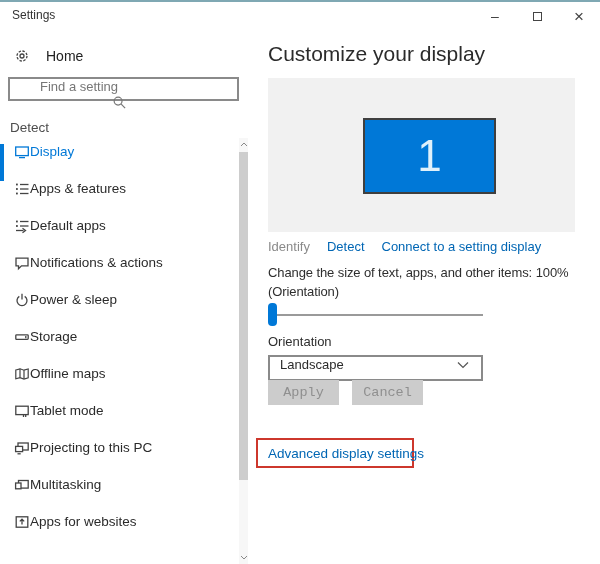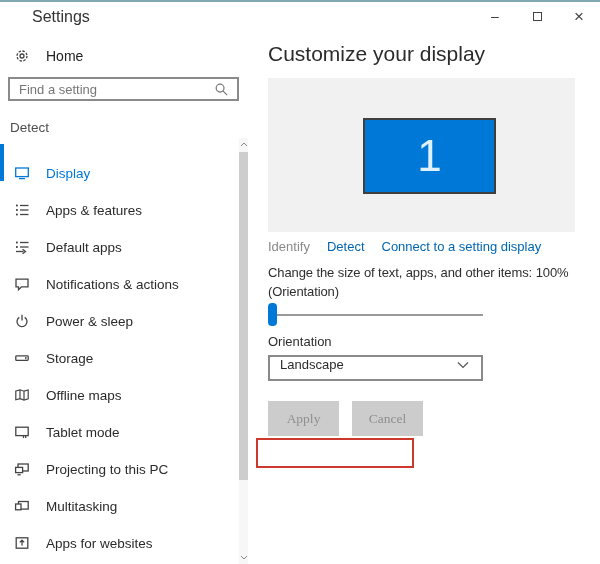--- a/index.html
+++ b/index.html
@@ -5,35 +5,35 @@
   * { box-sizing: border-box; margin: 0; padding: 0; }
   html,body { background:#fff; }
   .window {
     position: relative; width: 600px; height: 564px; background: #fff;
     font-family: "Liberation Sans", "DejaVu Sans", sans-serif; overflow: hidden;
     color: #2b2b2b;
   }
   .top-border { position:absolute; top:0; left:0; right:0; height:2px; background:#7fa8b3; }
 
   
-  .titlebar-title { position:absolute; left:12px; top:8px; font-size:16px; color:#333;margin-left:20px; }
+  .titlebar-title { position:absolute; left:12px; top:8px; font-size:12px; color:#333; }
   .window-controls { position:absolute; right:0; top:2px; width:126px; height:28px; display:flex; }
   .win-btn { flex:1; display:flex; align-items:center; justify-content:center; color:#444; font-size:14px; cursor:default; }
   .max-box { width:9px; height:9px; border:1px solid #444; display:inline-block; }
   .close-glyph { font-size:17px; line-height:1; }
 
   
   .home-item { position:absolute; left:8px; top:44px; height:24px; display:flex; align-items:center; gap:16px; padding-left:6px; font-size:14px; color:#222; }
-  .searchbox { position:absolute; left:8px; top:77px; width:231px; height:24px; border:2px solid #8a8a8a; display:flex; align-items:center; background:#fff; }
+  .searchbox { position:absolute; left:8px; top:77px; width:231px; height:24px; border:2px solid #8a8a8a; display:flex; align-items:center; background:#fff;flex-direction:column; }
   .searchbox input { flex:1; border:0; outline:0; padding-left:9px; font-size:13px; color:#333; font-family:inherit; background:transparent; min-width:0; }
   .searchbox input::placeholder { color:#767676; opacity:1; }
   .search-icon-wrap { flex:none; margin-right:8px; display:flex; }
   .section-header { position:absolute; left:10px; top:120px; font-size:13.5px; color:#4d4d4d; }
   .nav { position:absolute; left:0; top:144px; width:238px; }
-  .nav-item { height:37px; display:flex; align-items:flex-end; gap:16px; padding-left:14px; font-size:13.5px; color:#2b2b2b; cursor:default; }
+  .nav-item { height:37px; display:flex; align-items:flex-start; padding-left:14px; font-size:13.5px; color:#2b2b2b; cursor:default; }
   .nav-item.selected { color:#0078d7; box-shadow: inset 4px 0 0 #0078d7; }
   .icon { width:16px; height:16px; flex:none; display:flex; align-items:center; justify-content:center; }
 
   
   .sidebar-scrollbar { position:absolute; left:239px; top:138px; width:9px; height:426px; background:#f7f7f7; }
   .sb-arrow { position:absolute; left:0; width:9px; height:13px; display:flex; align-items:center; justify-content:center; }
   .sb-up { top:0; } .sb-down { bottom:0; }
   .sb-thumb { position:absolute; left:0; top:14px; width:9px; height:328px; background:#cdcdcd; }
 
   
@@ -42,21 +42,21 @@
   .monitor { position:absolute; left:95px; top:40px; width:133px; height:76px; background:#0078d7; border:2px solid #3f3f3f; color:#dff1fb; font-size:44px; font-weight:300; display:flex; align-items:center; justify-content:center; }
   .links-row { position:absolute; left:268px; top:239px; display:flex; gap:17px; font-size:13px; }
   .link-gray { color:#8a8a8a; }
   .link-blue { color:#0066b4; }
   .scale-text { position:absolute; left:268px; top:263px; font-size:13px; color:#2e2e2e; line-height:19px; letter-spacing:-0.1px; }
   .slider { position:absolute; left:268px; top:303px; width:215px; height:23px; }
   .slider-track { position:absolute; left:2px; right:0; top:11px; height:2px; background:#9a9a9a; }
   .slider-handle { position:absolute; left:0; top:0; width:9px; height:23px; border-radius:4px; background:#0078d7; }
   .orientation-label { position:absolute; left:268px; top:334px; font-size:13px; color:#2e2e2e; }
   .dropdown { position:absolute; left:268px; top:355px; width:215px; height:26px; border:2px solid #8a8a8a; background:#fff; display:flex; align-items:flex-start; justify-content:space-between; padding:0 10px; font-size:13px; color:#2b2b2b; }
-  .btn { position:absolute; top:401px; width:71px; height:35px; background:#cccccc; color:#8f8f8f; font-size:13.5px; display:flex; align-items:center; justify-content:center; border:0; font-family:Liberation Serif, serif; }
+  .btn { position:absolute; top:380px; width:71px; height:25px; background:#cccccc; color:#8f8f8f; font-size:13.5px; display:flex; align-items:center; justify-content:center; border:0; font-family:Liberation Mono, monospace; }
   .btn-apply { left:268px; }
   .btn-cancel { left:352px; }
   .annotation-rect { position:absolute; left:256px; top:438px; width:158px; height:30px; border:2px solid #cd372c; }
   .advanced-link { position:absolute; left:268px; top:446px; font-size:13.5px; color:#0066b4; }
 </style>
 </head>
 <body>
 
 <div class="window">
   <div class="top-border"></div>
@@ -255,13 +255,14 @@
       <svg width="12" height="8" viewBox="0 0 12 8">
           <path d="M1 1.5 L6 6.5 L11 1.5" fill="none" stroke="#555" stroke-width="1.2"></path>
         </svg>
     </span>
   </div>
 
   <button class="btn btn-apply">Apply</button>
   <button class="btn btn-cancel">Cancel</button>
 
   <div class="annotation-rect"></div>
+  <a class="advanced-link">Advanced display settings</a>
 </div>
 
 </body></html>

